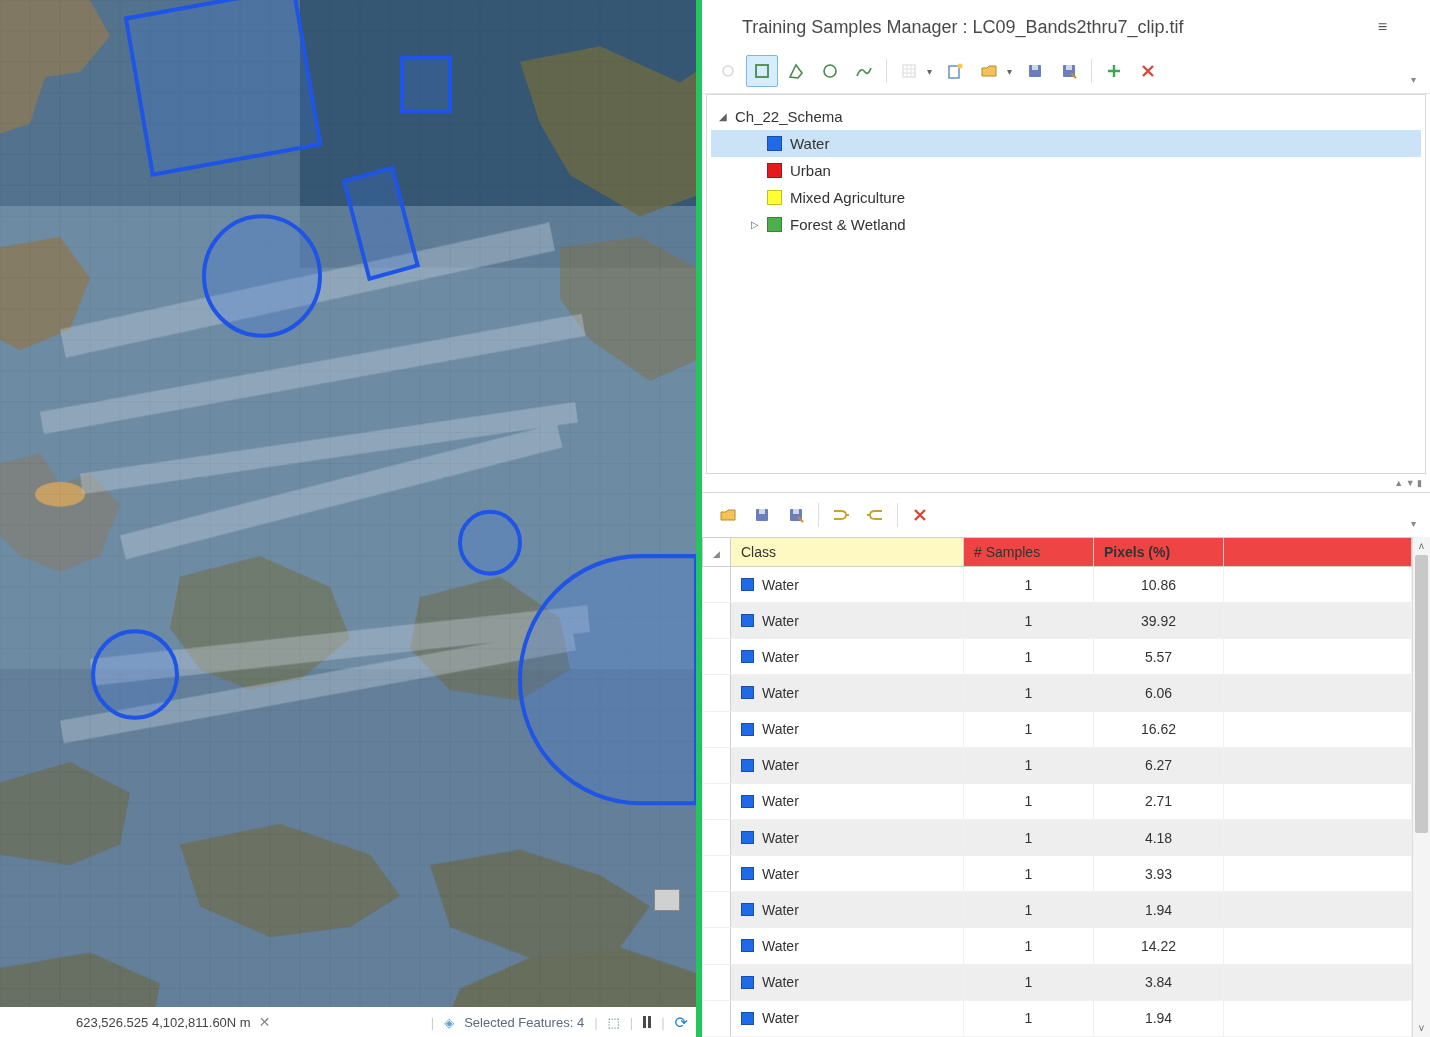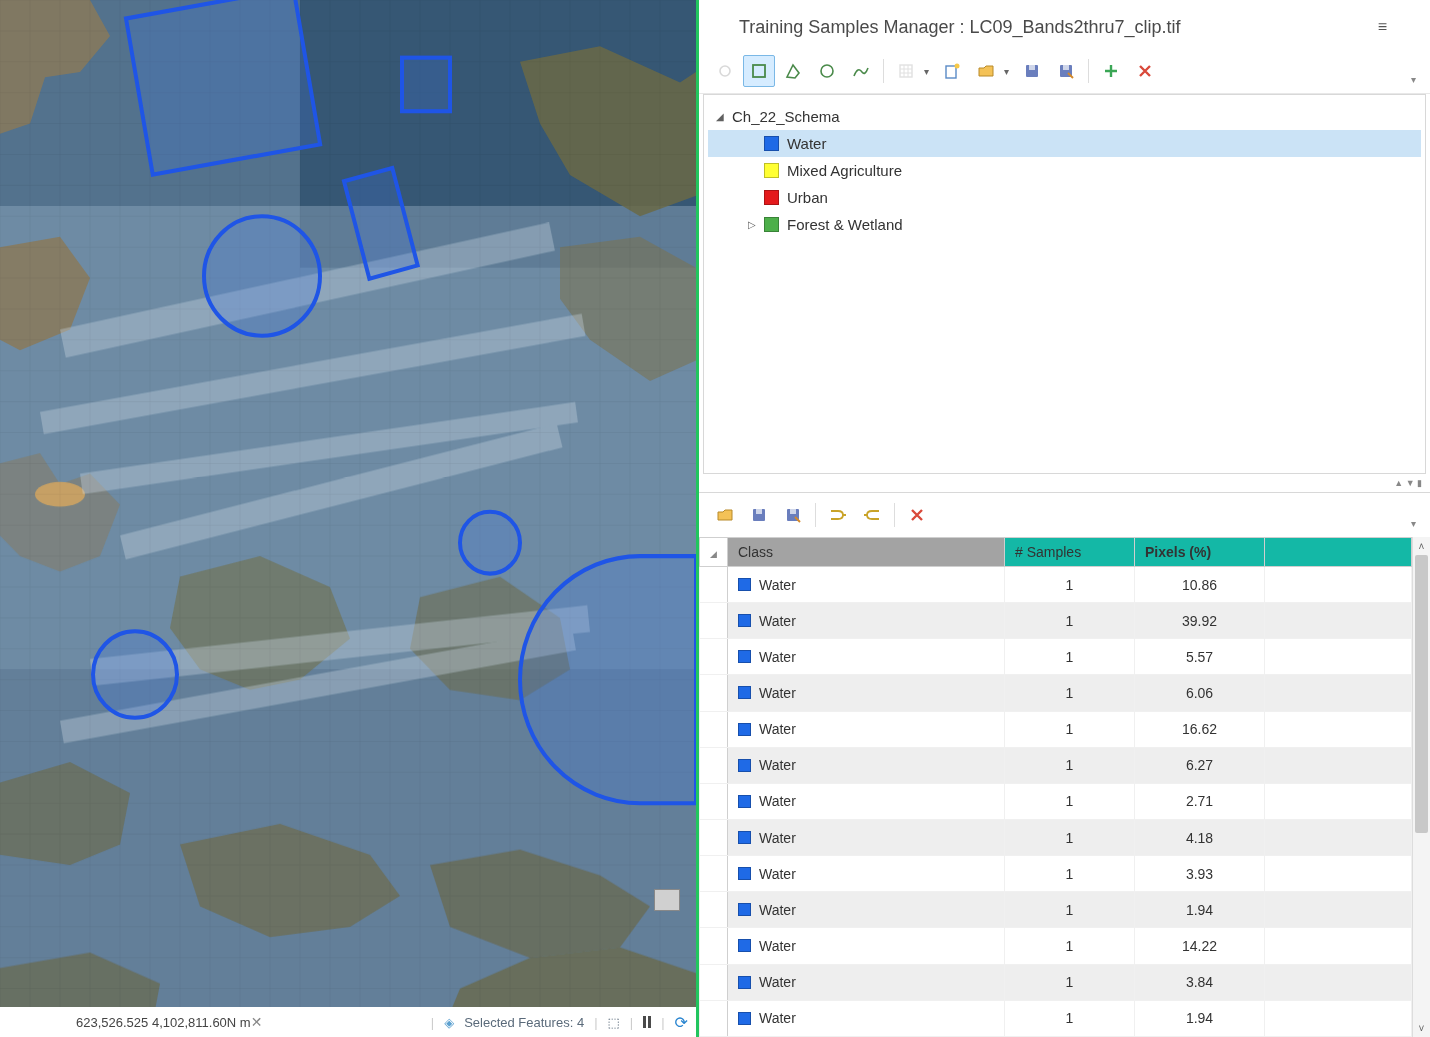--- a/index.html
+++ b/index.html
@@ -40,34 +40,34 @@
     left: 0;
     right: 0;
     height: 30px;
     background: #fff;
     display: flex;
     align-items: center;
     font-size: 13px;
     color: #444;
     padding: 0 8px;
   }
-  .status-left { flex: 1; display: flex; align-items: center; padding-left: 68px; }
+  .status-left { flex: 1; display: flex; align-items: center; gap: 8px; padding-left: 68px; }
   .status-right { display: flex; align-items: center; gap: 10px; color: #5a6a7a; }
   .status-close { color: #888; font-size: 14px; cursor: pointer; }
   .status-sep { color: #ccc; }
   .pause-icon { display: inline-flex; gap: 2px; align-items: center; }
   .pause-icon span { width: 3px; height: 12px; background: #4a4a4a; display: inline-block; }
   .refresh-icon { color: #2a85d0; font-size: 16px; }
 
   .right-panel {
     flex: 1;
     height: 100%;
     display: flex;
     flex-direction: column;
-    border-left: 3px solid #22c55e;
+    border-left: 6px solid #22c55e;
     justify-content: space-between;
   }
   .panel-title {
     font-size: 18px;
     color: #4a4a4a;
     padding: 15px 40px 10px 40px;
     display: flex;
     align-items: center;
   }
   .panel-title .title-text { flex: 1; }
@@ -189,26 +189,26 @@
     flex: 1;
     border-collapse: collapse;
     width: 100%;
     table-layout: fixed;
   }
   .samples-table th {
     text-align: left;
     font-weight: normal;
     font-size: 14px;
     color: #333;
-    background: #14b8a6;
+    background: #ef4444;
     border: 1px solid #cfcfcf;
     padding: 6px 10px;
     position: relative;
   }
-  .samples-table th.col-class { width: 277px; background: #a3a3a3; }
+  .samples-table th.col-class { width: 233px; background: #fef9c3; }
   .samples-table th.col-rowhdr { width: 28px; background: #fff; }
   .samples-table th.col-samples { width: 130px; }
   .samples-table th.col-pixels { width: 130px; font-weight: bold; }
   .samples-table td {
     border: 1px solid #f0f0f0;
     padding: 5px 10px;
     font-size: 14px;
     color: #333;
   }
   .samples-table tbody tr:nth-child(even) td { background: #eeeeee; }
@@ -409,27 +409,27 @@
       <span>Ch_22_Schema</span>
     </div>
     <div id="class-rows">
         <div class="tree-row child selected">
           <span class="tree-caret"></span>
           <span class="color-swatch water-color"></span>
           <span>Water</span>
         </div>
         <div class="tree-row child">
           <span class="tree-caret"></span>
-          <span class="color-swatch agri-color"></span>
-          <span>Mixed Agriculture</span>
+          <span class="color-swatch urban-color"></span>
+          <span>Urban</span>
         </div>
         <div class="tree-row child">
           <span class="tree-caret"></span>
-          <span class="color-swatch urban-color"></span>
-          <span>Urban</span>
+          <span class="color-swatch agri-color"></span>
+          <span>Mixed Agriculture</span>
         </div>
         <div class="tree-row child">
           <span class="tree-caret">▷</span>
           <span class="color-swatch forest-color"></span>
           <span>Forest &amp; Wetland</span>
         </div>
       </div>
   </div>
 
   <div class="middle-gap">▲ ▼ ▮</div>

